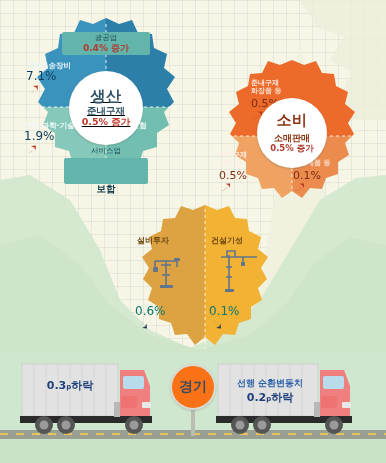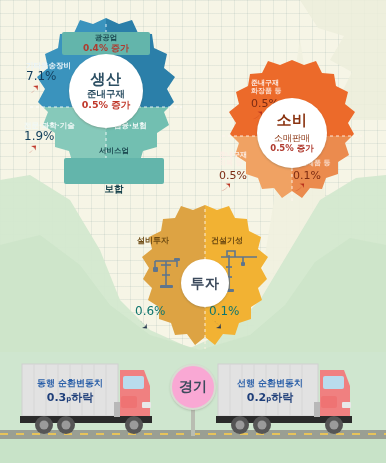--- a/index.html
+++ b/index.html
@@ -39,55 +39,55 @@
   
   .prod-hub .h1{ font-size:15px; font-weight:bold; color:#2c4f63; letter-spacing:.5px; }
   .prod-hub .h2{ font-size:9.5px; font-weight:bold; color:#2c4f63; margin-top:1px; }
   .prod-hub .h3{ font-size:9.5px; font-weight:bold; color:#c0392b; margin-top:1px; }
 
   .chipbox{
     position:absolute; background:#63b5ab; border-radius:2px;
     display:flex; flex-direction:column; align-items:center; justify-content:center;
     line-height:1.15; text-align:center;
   }
-  .chipbox .t{ font-size:7.5px; color:#1d4a52; font-weight:bold; }
+  .chipbox .t{ font-size:7.5px; color:#1d4a52; font-weight:normal; }
   .chipbox .v{ font-size:9px; color:#b03a2e; font-weight:bold; }
   .chipbox.svc .v{ font-size:9.5px; color:#16414b;margin-top:28px; }
 
   .lbl.blue .t{ font-size:7.5px; color:#eaf4f8; font-weight:bold; }
   .lbl.blue .v{ font-size:12px; color:#123d5c; }
   .lbl.teal .t{ font-size:7.5px; color:#f0f8f6; font-weight:bold; }
   .lbl.teal .v{ font-size:12px; color:#12405c; }
   .lbl.orange .t{ font-size:7px; color:#fdeee6; font-weight:bold; }
   .lbl.orange .v{ font-size:11px; color:#7d2c13; }
   .lbl.gold .t{ font-size:8px; color:#6d4a12; font-weight:bold; }
   .lbl.gold .v{ font-size:12px; color:#0f766e; }
 
   .cons-hub .h1{ font-size:15px; font-weight:bold; color:#8a3310; letter-spacing:.5px; }
-  .cons-hub .h2{ font-size:9px; font-weight:normal; color:#8a3310; margin-top:5px; }
+  .cons-hub .h2{ font-size:9px; font-weight:bold; color:#8a3310; margin-top:5px; }
   .cons-hub .h3{ font-size:8.5px; font-weight:bold; color:#b03a2e; margin-top:1px; }
   .inv-hub .h1{ font-size:14px; font-weight:bold; color:#3c4a5c; letter-spacing:.5px; }
 
   .arrow{ display:inline-block; vertical-align:-1px; margin-left:1px; }
 
   
   .bottom{ position:absolute; left:0; top:352px; width:386px; height:111px; background:#cfe6cf; }
   .road{ position:absolute; left:0; top:430px; width:386px; height:9px; background:#9a9f93; }
   .road-dash{
     position:absolute; left:0; top:433px; width:386px; height:2px;
     background-image:linear-gradient(to right,#e7c35a 0 8px, transparent 8px 16px);
     background-size:16px 2px;
   }
   .ground{ position:absolute; left:0; top:439px; width:386px; height:24px; background:#c8e3c8; }
 
   .truck{ position:absolute; }
   .sign{ position:absolute; }
   .sign-circle{
     position:absolute; width:46px; height:46px; border-radius:50%;
-    background:#f9a8d4; border:2px solid #d9dbd2;
+    background:#f97316; border:2px solid #d9dbd2;
     display:flex; align-items:center; justify-content:center;
     box-shadow:0 1px 2px rgba(70,80,60,.2);
   }
   .sign-circle span{ font-size:14px; font-weight:bold; color:#3c4a5c; }
   .sign-post{ position:absolute; width:4px; background:#b9bdb2; }
 
   .panel{
     position:absolute; text-align:center; line-height:1.3;
   }
   .panel .t{ display:block; font-size:9px; font-weight:bold; color:#2a5fa8; }
@@ -160,26 +160,26 @@
         <svg class="arrow" width="12" height="12" viewBox="0 0 12 12">
           <path d="M1 10 C5 9 8 7 9 3 L10.5 6.5 L11 1.5 L6 2 L9 3.4 C8 6.8 5 8.8 1 10 Z" fill="#c0392b"></path>
         </svg>
       </span>
     </div>
 
     <div class="lbl teal" style="left:90px; top:104px; width:70px;">
       <span class="t">금융·보험</span>
     </div>
 
-    <div class="chipbox svc" style="left:40px; top:140px; width:100px; height:26px;">
+    <div class="chipbox svc" style="left:40px; top:140px; width:84px; height:26px;">
       <span class="t">서비스업</span>
       <span class="v">보합</span>
     </div>
 
-    <div class="hub prod-hub" style="left:45px; top:36px; width:74px; height:74px;">
+    <div class="hub prod-hub" style="left:45px; top:53px; width:74px; height:74px;text-decoration:underline;">
       <span class="h1">생산</span>
       <span class="h2">준내구재</span>
       <span class="h3">0.5% 증가</span>
     </div>
   </div>
 
   <div class="gear" style="left:217px; top:60px;">
     <svg width="150" height="148" viewBox="0 0 150 148">
       <defs>
         <clipPath id="clipCons">
@@ -303,23 +303,20 @@
     </div>
     <div class="lbl gold" style="left:78px; top:100px; width:64px;">
       <span class="v">
         <span>0.1%</span>
         <svg class="arrow" width="12" height="12" viewBox="0 0 12 12">
           <path d="M1 2 C5 3 8 5 9 9 L10.5 5.5 L11 10.5 L6 10 L9 8.6 C8 5.2 5 3.2 1 2 Z" fill="#2b3b52"></path>
         </svg>
       </span>
     </div>
 
-    <div class="hub inv-hub" style="left:50px; top:54px; width:48px; height:48px;">
-      <span class="h1">투자</span>
-    </div>
   </div>
 
   <div class="bottom"></div>
   <div class="road"></div>
   <div class="road-dash"></div>
   <div class="ground"></div>
 
   <svg class="truck" style="left:18px; top:362px;" width="150" height="74" viewBox="0 0 150 74">
 
     <rect x="4" y="2" width="96" height="52" fill="#e2e2e2" stroke="#d0d0d0"></rect>
@@ -343,21 +340,20 @@
 
     <circle cx="26" cy="63" r="9" fill="#555"></circle>
       <circle cx="26" cy="63" r="4.5" fill="#9a9a9a"></circle>
     <circle cx="48" cy="63" r="9" fill="#555"></circle>
       <circle cx="48" cy="63" r="4.5" fill="#9a9a9a"></circle>
     <circle cx="116" cy="63" r="9" fill="#555"></circle>
       <circle cx="116" cy="63" r="4.5" fill="#9a9a9a"></circle>
   </svg>
 
   <div class="panel" style="left:26px; top:378px; width:88px;">
-    <span class="t">동행 순환변동치</span>
     <span class="v"><span>0.3</span><span class="sub">p</span><span>하락</span></span>
   </div>
 
   <svg class="truck" style="left:214px; top:362px;" width="160" height="74" viewBox="0 0 160 74">
     <rect x="4" y="2" width="100" height="52" fill="#e2e2e2" stroke="#d0d0d0"></rect>
     <g stroke="#d6d6d6" stroke-width="1">
       <line x1="16" y1="2" x2="16" y2="54"></line>
         <line x1="28" y1="2" x2="28" y2="54"></line>
       <line x1="40" y1="2" x2="40" y2="54"></line>
         <line x1="52" y1="2" x2="52" y2="54"></line>

